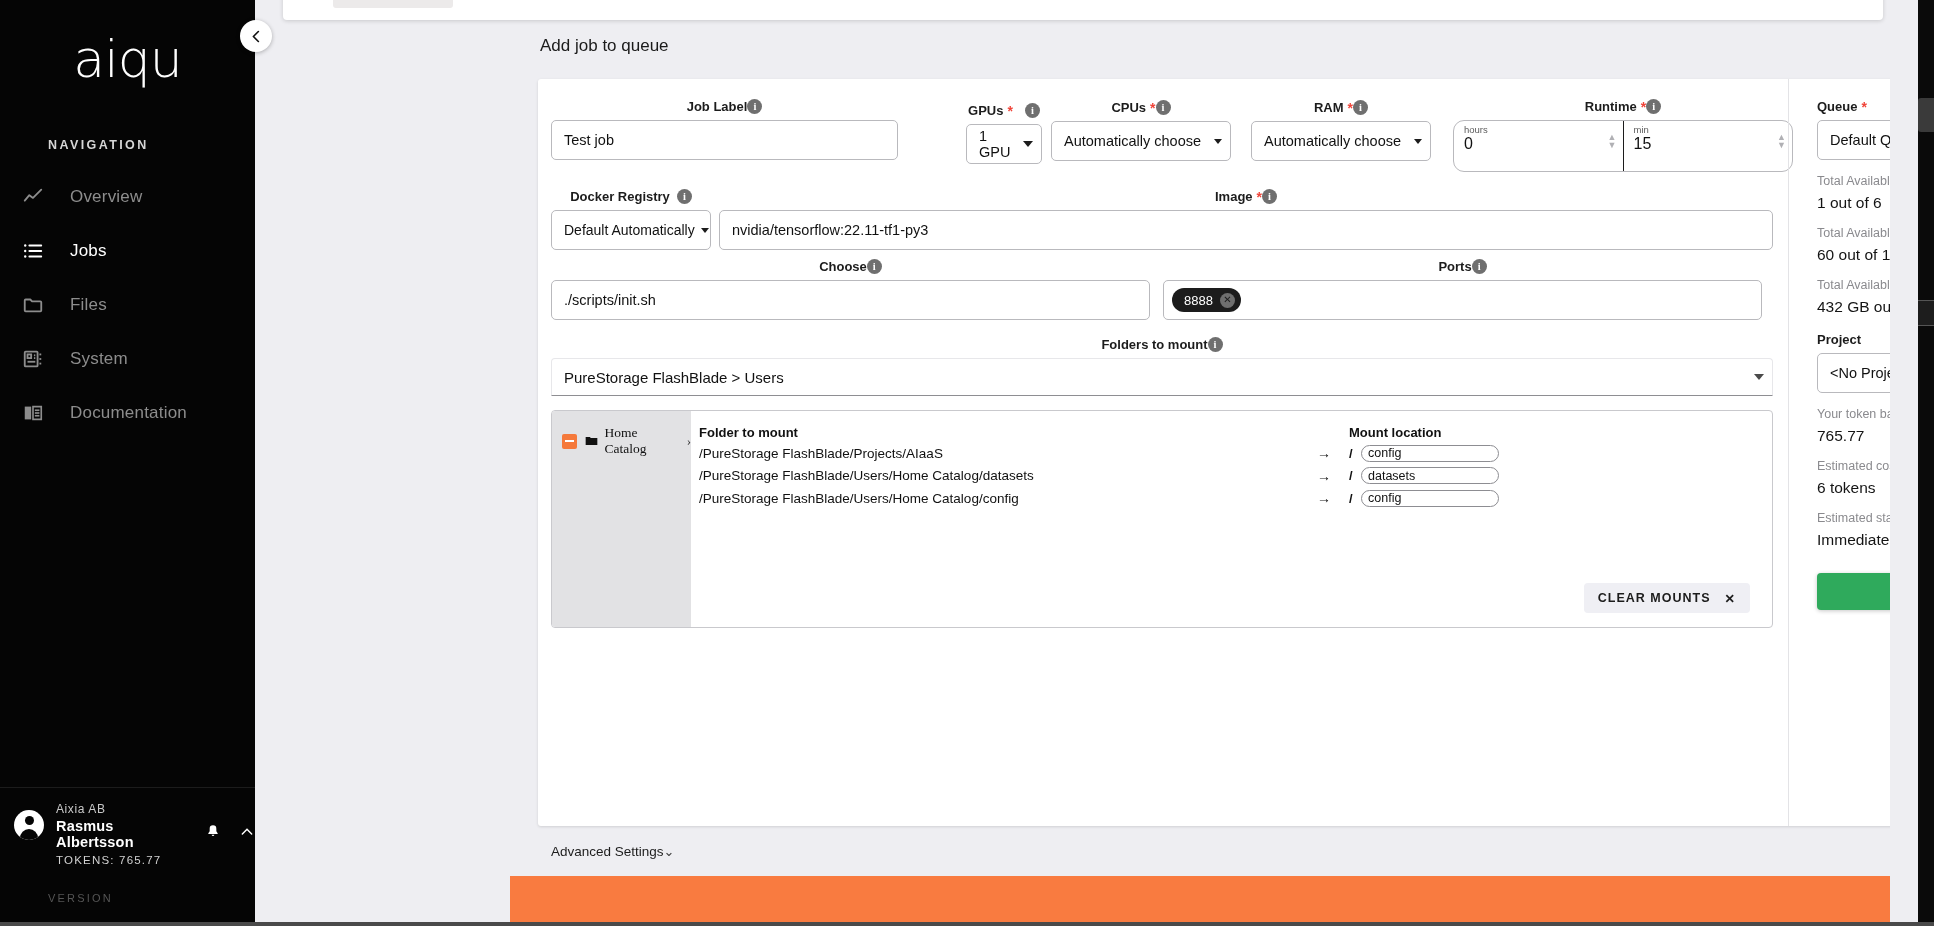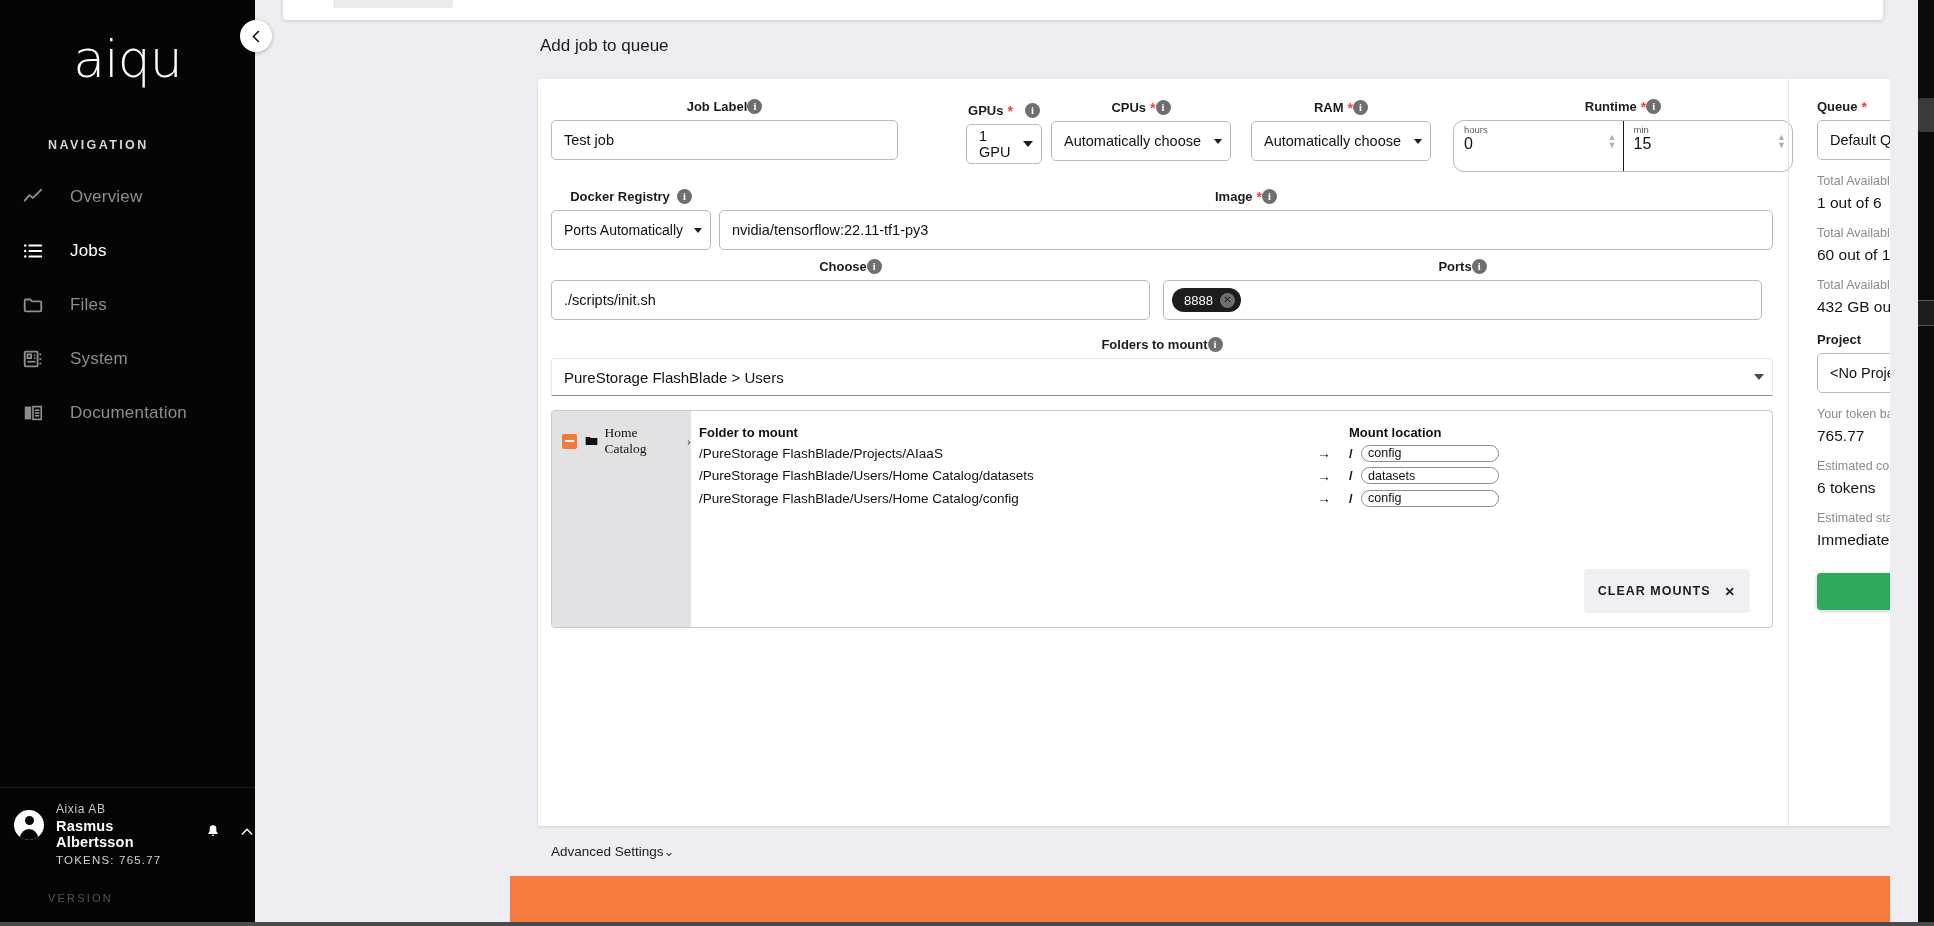--- a/index.html
+++ b/index.html
@@ -296,21 +296,21 @@
   .slash { width: 12px; font-weight: 700; font-size: 13px; }
   .mount-input {
     width: 138px; height: 17px;
     border: 1px solid #8d8d92; border-radius: 9px;
     font-size: 12.5px; color: #111; padding: 0 6px;
     display: flex; align-items: center; background: #ffffff;
   }
   .clear-mounts {
     position: absolute; right: 22px; bottom: 14px;
     background: #efeff4; border-radius: 4px;
-    height: 44px; padding: 0 14px;
+    height: 30px; padding: 0 14px;
     display: flex; align-items: center; gap: 14px;
     font-size: 12.5px; font-weight: 700; letter-spacing: 1px; color: #1c1c1c;
     cursor: pointer;
   }
 
   .adv-settings {
     position: absolute; left: 13px; top: 765px; width: 1222px;
     display: flex; align-items: center; justify-content: flex-start;
     font-size: 13.5px; color: #1c1c1c; cursor: pointer;
   }
@@ -579,21 +579,21 @@
         <div class="row r2">
           <div class="r2-flex">
             <div class="r2-registry">
               <div class="lbl-row">
                 <span class="lbl-txt">
                   <span>Docker Registry</span>
                   <span class="info-dot" style="margin-left:7px">i</span>
                 </span>
               </div>
               <div class="input-box sel">
-                <span style="font-size:14px;white-space:nowrap">Ports Automatically</span>
+                <span style="font-size:14px;white-space:nowrap">Default Automatically</span>
                 <span class="caret-dn small"></span>
               </div>
             </div>
             <div class="r2-image">
               <div class="lbl-row">
                 <span class="lbl-txt">
                     <span>Image</span>
                     <span class="req">*</span>
                   </span>
                 <span class="info-dot">i</span>

